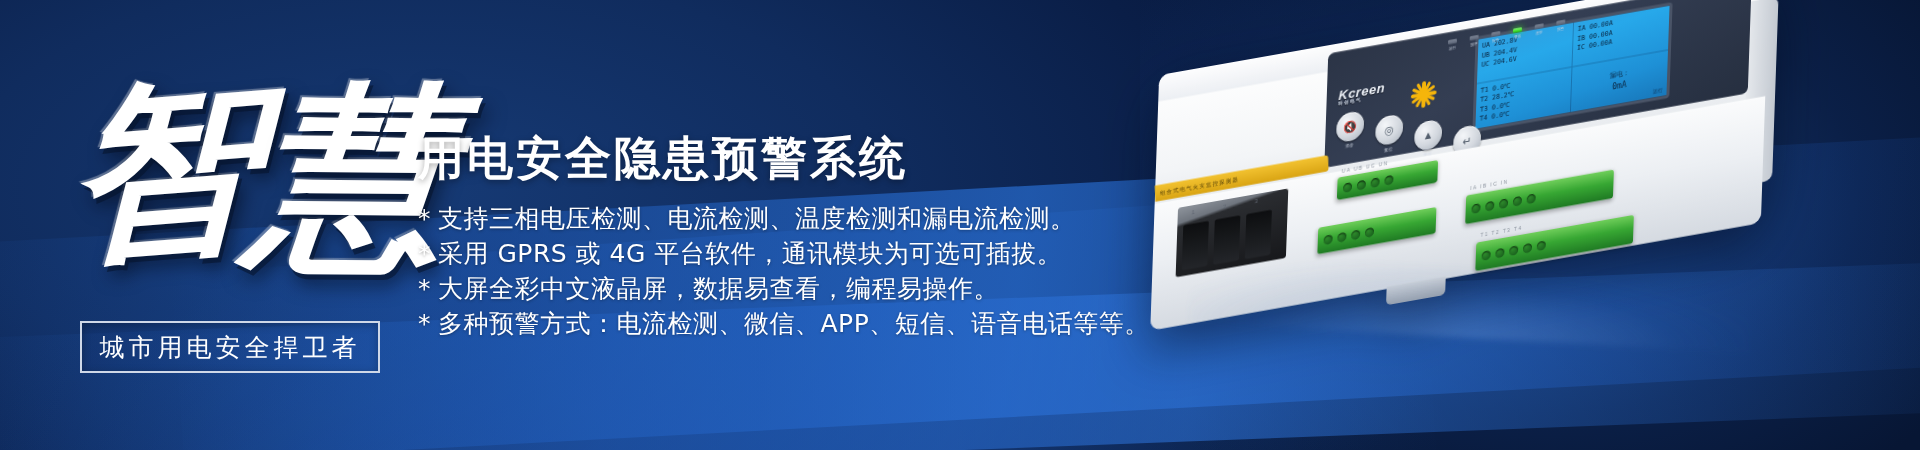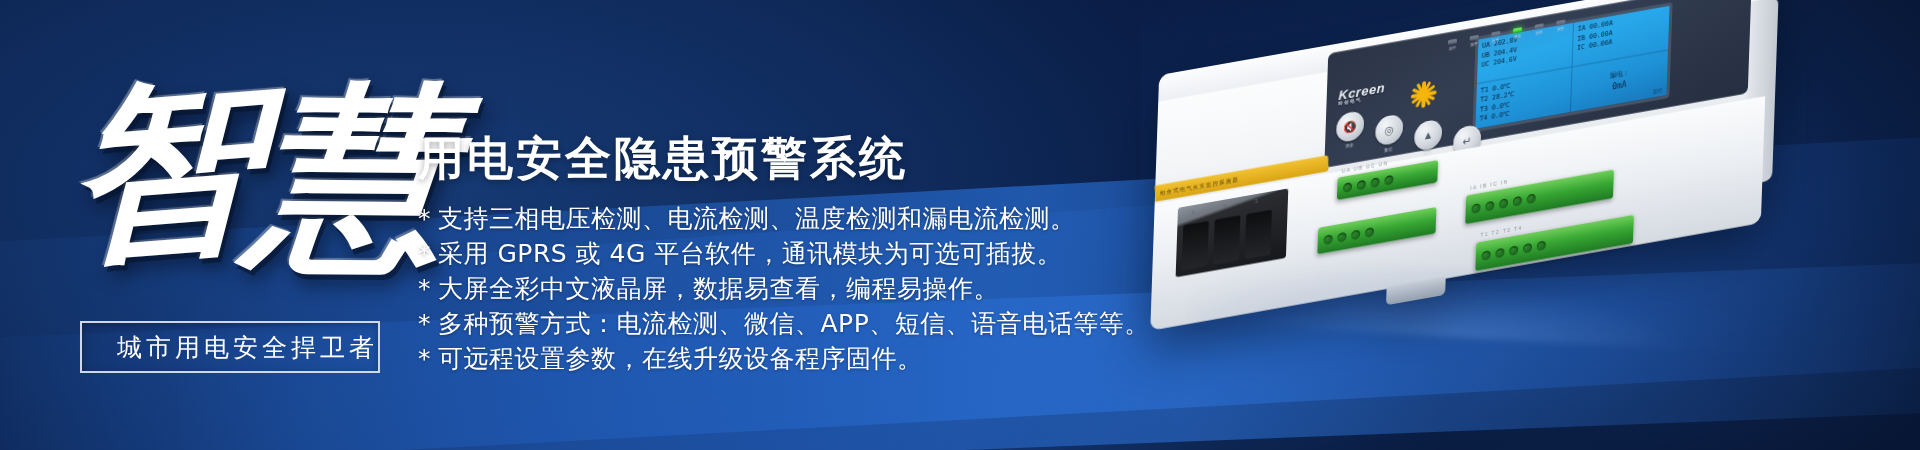--- a/index.html
+++ b/index.html
@@ -68,21 +68,21 @@
   }
   .calli span { display:inline-block; }
   .calli .c1 { transform:rotate(-3deg) scale(1.02); }
   .calli .c2 { transform:rotate(2deg) translateY(12px) scale(1.04); margin-left:4px; }
 
   
   .tagbox {
     position:absolute; left:80px; top:321px;
     width:300px; height:52px;
     border:2px solid #cfd8e8;
-    display:flex; align-items:center; justify-content:flex-end;
+    display:flex; align-items:center; justify-content:center;
     background:linear-gradient(100deg, rgba(16,46,105,.35) 0%, rgba(30,82,165,.42) 100%);
     box-shadow:0 2px 8px rgba(0,0,0,.25) inset;
   }
   .tagbox .txt {
     color:#ffffff; font-size:25px; letter-spacing:4px;
     font-family:"DejaVu Sans","Liberation Sans",sans-serif;
     white-space:nowrap;
   }
 
   
@@ -297,21 +297,20 @@
     <span class="txt">城市用电安全捍卫者</span>
   </div>
 
   <div class="copy">
     <div class="headline">用电安全隐患预警系统</div>
     <div class="bullets">
       <div class="bullet"><span class="star">*</span><span>支持三相电压检测、电流检测、温度检测和漏电流检测。</span></div>
       <div class="bullet"><span class="star">*</span><span>采用 GPRS 或 4G 平台软件，通讯模块为可选可插拔。</span></div>
       <div class="bullet"><span class="star">*</span><span>大屏全彩中文液晶屏，数据易查看，编程易操作。</span></div>
       <div class="bullet"><span class="star">*</span><span>多种预警方式：电流检测、微信、APP、短信、语音电话等等。</span></div>
-      <div class="bullet"><span class="star">*</span><span>可远程设置参数，在线升级设备程序固件。</span></div>
     </div>
   </div>
 
   <div class="device-wrap">
     <div class="device">
 
       <div class="body-main"></div>
       <div class="body-top-band"></div>
       <div class="side-tab"></div>
 

